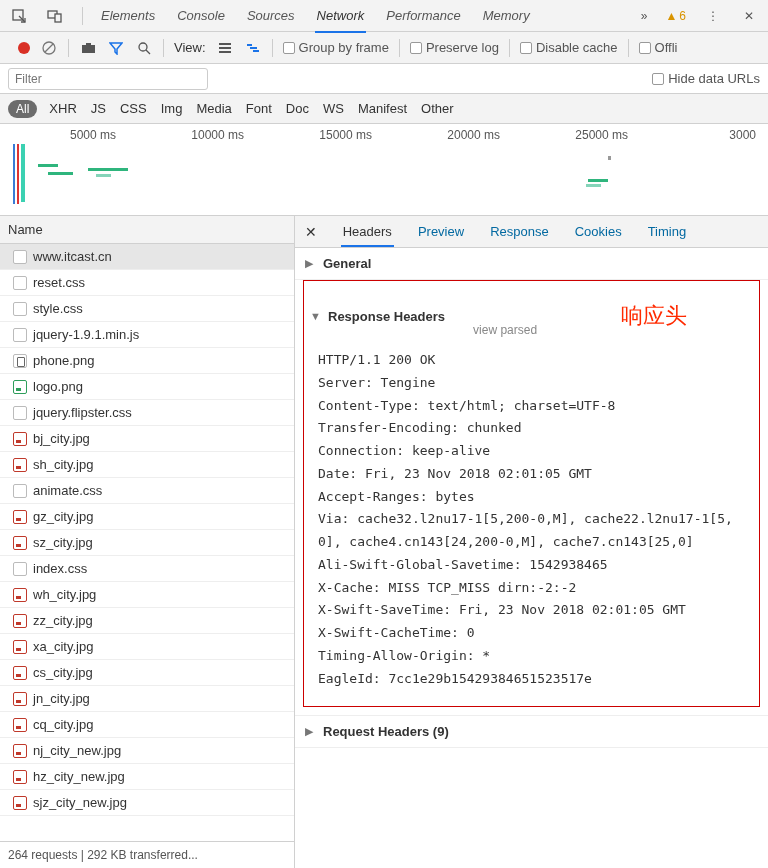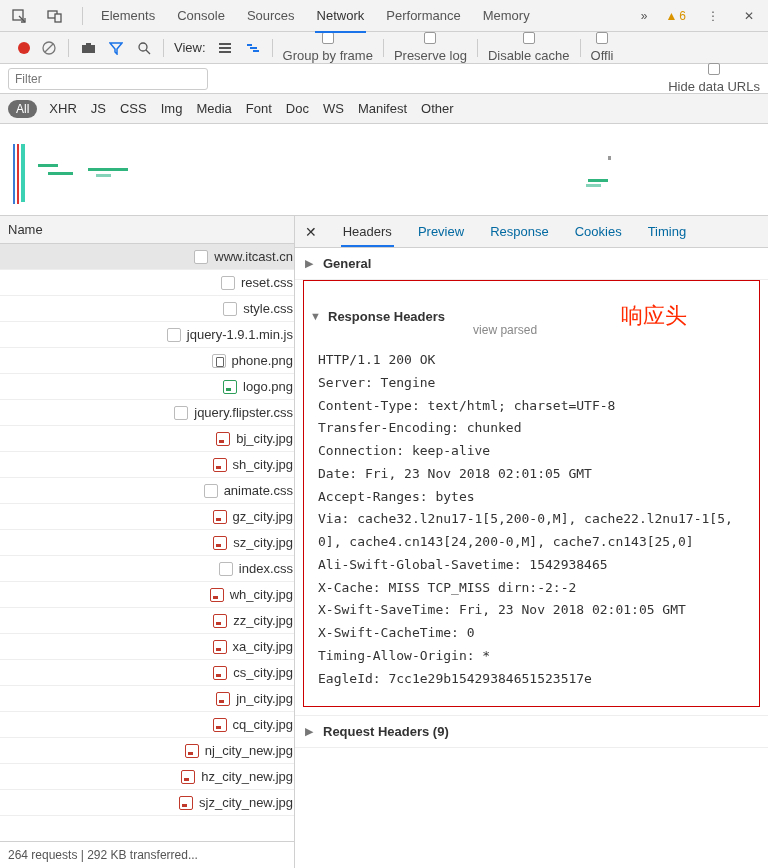--- a/index.html
+++ b/index.html
@@ -1,51 +1,51 @@
 <!DOCTYPE html>
 <html><head>
   <meta charset="utf-8">
   <style>
     * { margin: 0; padding: 0; box-sizing: border-box; font-family: -apple-system, "Helvetica Neue", Arial, sans-serif; }
     body { width: 768px; height: 868px; background: #fff; font-size: 12px; color: #333; display: flex; flex-direction: column; overflow: hidden; }
 
     
     .topbar { display: flex; align-items: center; gap: 18px; padding: 6px 10px; height: 32px; border-bottom: 1px solid #d0d0d0; background: #f3f3f3; }
     .topbar .tabs { display: flex; align-items: center; gap: 22px; flex: 1; color: #555; }
-    .topbar .tab { cursor: pointer; font-size: 13px; position: relative; }
+    .topbar .tab { cursor: pointer; font-size: 13px; position: relative; font-style: italic; }
     .topbar .tab.active { color: #333; }
     .topbar .tab.active::after { content: ""; position: absolute; left: -2px; right: -2px; bottom: -10px; height: 2px; background: #1a73e8; }
     .icon-btn { width: 18px; height: 18px; display: inline-flex; align-items: center; justify-content: center; cursor: pointer; color: #555; }
     .sep { width: 1px; height: 18px; background: #ccc; }
     .warn { color: #d99400; font-size: 12px; display: flex; align-items: center; gap: 2px; }
 
     .toolbar { display: flex; align-items: center; gap: 10px; padding: 4px 18px; height: 32px; border-bottom: 1px solid #d0d0d0; background: #f3f3f3; }
     .rec-dot { width: 12px; height: 12px; border-radius: 50%; background: #d93025; }
     .blue { color: #1a73e8; }
     .view-label { color: #333; font-size: 13px; }
-    .check { display: flex; align-items: center; gap: 4px; font-size: 13px; color: #555; flex-direction: column; }
+    .check { display: flex; align-items: center; gap: 4px; font-size: 13px; color: #555; }
     .check .box { width: 12px; height: 12px; border: 1px solid #999; border-radius: 2px; background: #fff; }
 
     .filterbar { display: flex; align-items: center; gap: 14px; padding: 4px 8px; height: 30px; border-bottom: 1px solid #d0d0d0; background: #fff; justify-content: space-between; }
     .filter-input { border: 1px solid #ccc; border-radius: 3px; padding: 3px 6px; width: 200px; font-size: 12px; color: #888; }
 
     .typebar { display: flex; align-items: center; gap: 12px; padding: 4px 8px; height: 30px; border-bottom: 1px solid #d0d0d0; background: #f3f3f3; font-size: 13px; color: #333; }
     .pill { background: #6c6c6c; color: #fff; padding: 2px 8px; border-radius: 10px; font-size: 12px; }
 
     .timeline { position: relative; height: 92px; border-bottom: 1px solid #d0d0d0; background: #fff; overflow: hidden; }
     .tl-labels { display: flex; font-size: 12px; color: #555; padding-top: 4px; }
     .tl-labels span { flex: 1; text-align: right; padding-right: 12px; }
     .tl-marks { position: absolute; top: 20px; left: 8px; right: 0; bottom: 4px; }
     .tl-marks .m { position: absolute; height: 4px; }
 
     .main { display: flex; flex: 1; min-height: 0; }
     .reqlist { width: 295px; border-right: 1px solid #d0d0d0; display: flex; flex-direction: column; }
     .name-header { padding: 6px 8px; border-bottom: 1px solid #d0d0d0; background: #f3f3f3; font-size: 13px; font-weight: 500; }
     .reqitems { flex: 1; overflow: auto; }
-    .reqitem { display: flex; align-items: center; gap: 6px; padding: 5px 1px; border-bottom: 1px solid #eee; font-size: 13px; color: #333; cursor: pointer; white-space: nowrap; justify-content: flex-end; }
+    .reqitem { display: flex; align-items: center; gap: 6px; padding: 5px 13px; border-bottom: 1px solid #eee; font-size: 13px; color: #333; cursor: pointer; white-space: nowrap; }
     .reqitem.sel { background: #e6e6e6; }
     .file-ic { width: 14px; height: 14px; flex-shrink: 0; border: 1px solid #bbb; border-radius: 2px; position: relative; background: #fff; }
     .file-ic.doc::after { content:""; position:absolute; left:2px; right:2px; top:2px; bottom:2px; display:block; }
     .file-ic.img { border-color: #2e9e5b; }
     .file-ic.img::after { content:""; position:absolute; left:2px; top:7px; width:5px; height:3px; background:#2e9e5b; }
     .file-ic.imgred { border-color: #c0392b; }
     .file-ic.imgred::after { content:""; position:absolute; left:2px; top:7px; width:5px; height:3px; background:#c0392b; }
     .file-ic.phone::after { content:""; position:absolute; left:3px; top:2px; width:6px; height:8px; border:1px solid #666; border-radius:1px; }
     .statusbar { border-top: 1px solid #d0d0d0; padding: 6px 8px; font-size: 12px; color: #555; white-space: nowrap; overflow: hidden; text-overflow: ellipsis; }
 
@@ -182,20 +182,28 @@
       <span>Media</span>
       <span>Font</span>
       <span>Doc</span>
       <span>WS</span>
       <span>Manifest</span>
       <span>Other</span>
     </div>
 </div>
 
 <div class="timeline">
+  <div class="tl-labels" id="tl-labels">
+      <span>5000 ms</span>
+      <span>10000 ms</span>
+      <span>15000 ms</span>
+      <span>20000 ms</span>
+      <span>25000 ms</span>
+      <span>3000</span>
+    </div>
   <div class="tl-marks">
     <div class="m" style="left:5px;top:0;width:2px;height:60px;background:#3a7bd5"></div>
     <div class="m" style="left:9px;top:0;width:2px;height:60px;background:#d33"></div>
     <div class="m" style="left:13px;top:0;width:4px;height:58px;background:#3bd1b2"></div>
     <div class="m" style="left:30px;top:20px;width:20px;height:3px;background:#2fb57d"></div>
     <div class="m" style="left:40px;top:28px;width:25px;height:3px;background:#2fb57d"></div>
     <div class="m" style="left:80px;top:24px;width:40px;height:3px;background:#2fb57d"></div>
     <div class="m" style="left:88px;top:30px;width:15px;height:3px;background:#85d4b9"></div>
     <div class="m" style="left:580px;top:35px;width:20px;height:3px;background:#2fb57d"></div>
     <div class="m" style="left:578px;top:40px;width:15px;height:3px;background:#85d4b9"></div>

